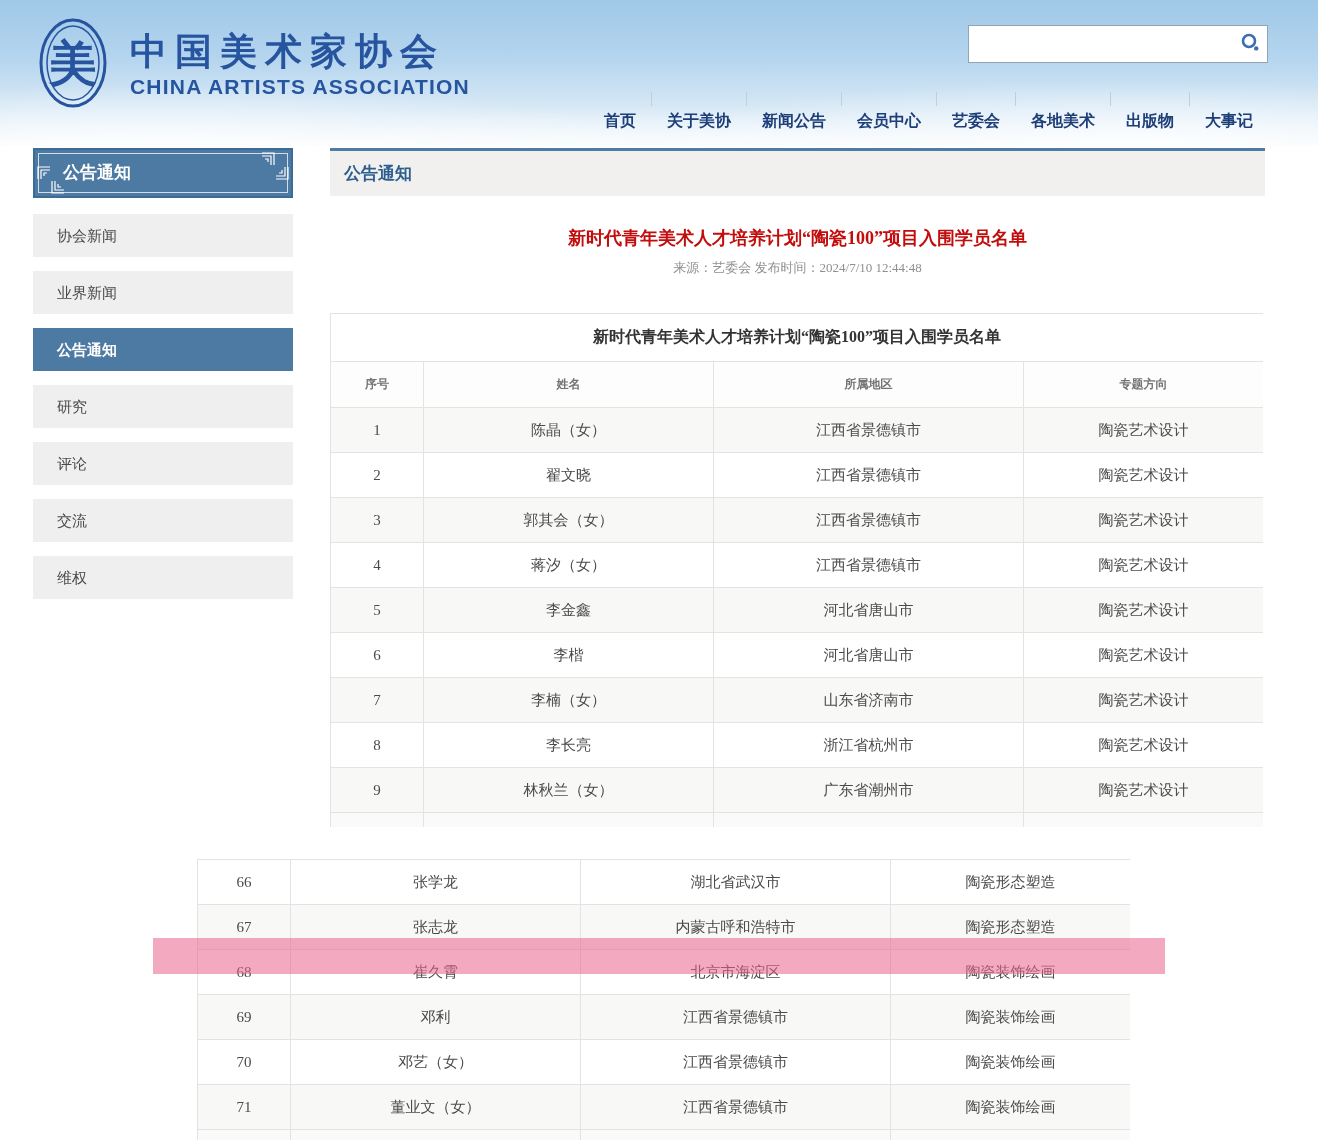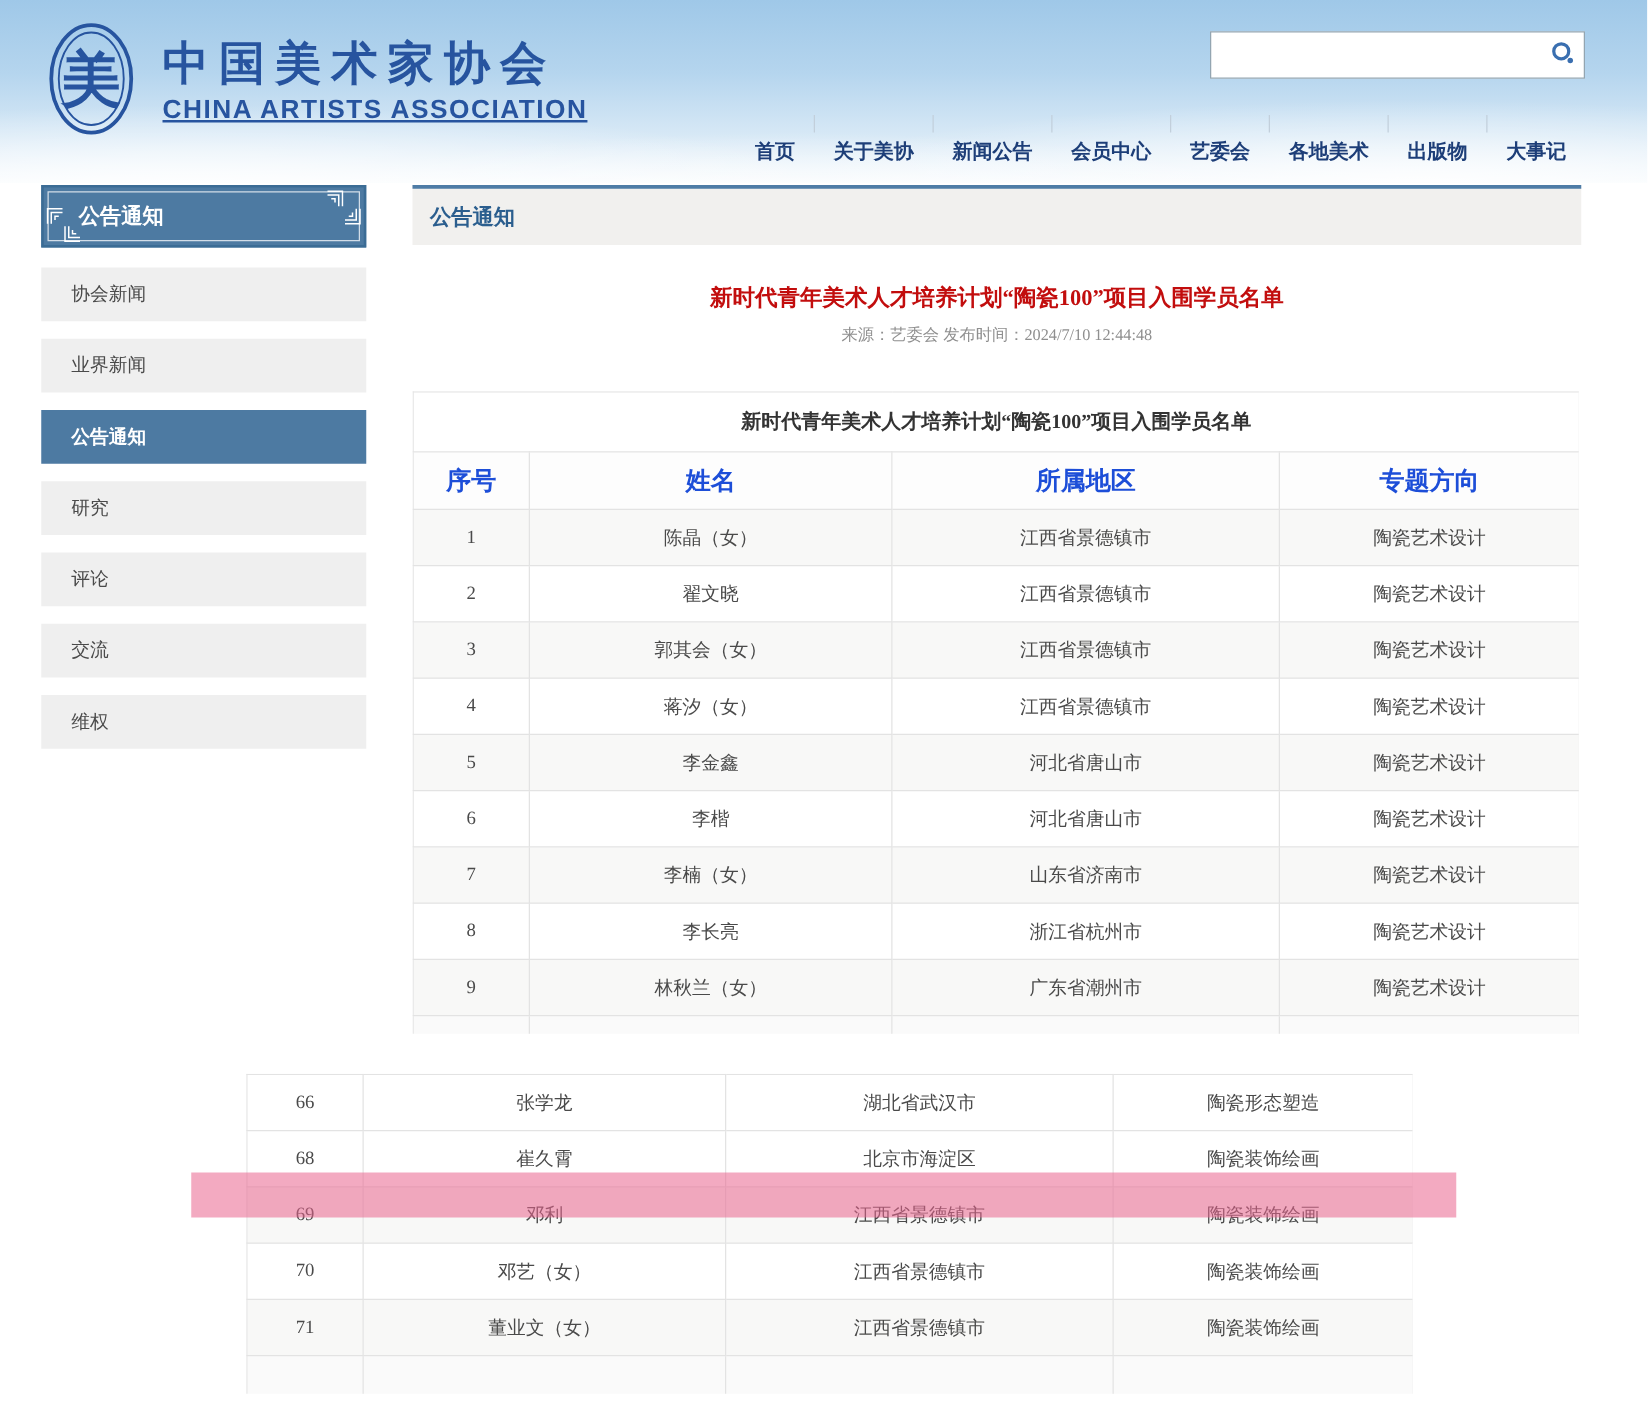--- a/index.html
+++ b/index.html
@@ -13,21 +13,21 @@
     position:absolute; left:0; top:0; width:1318px; height:146px;
     background:
       radial-gradient(55% 70% at 12% 108%, rgba(255,255,255,.95), rgba(255,255,255,0) 72%),
       radial-gradient(45% 65% at 48% 118%, rgba(255,255,255,.9), rgba(255,255,255,0) 70%),
       radial-gradient(50% 60% at 86% 100%, rgba(255,255,255,.85), rgba(255,255,255,0) 75%),
       linear-gradient(180deg,#9fc8e8 0%,#b5d5ee 40%,#d8e9f6 75%,#f6fafd 100%);
   }
   .logo-wrap { position:absolute; left:26px; top:16px; display:flex; align-items:center; cursor:pointer; }
   .logo-text { margin-left:10px; color:#27549f; }
   .logo-zh { font-family:"Liberation Serif","DejaVu Serif",serif; font-size:37px; font-weight:bold; letter-spacing:8px; line-height:1.15; }
-  .logo-en { font-size:21px; font-weight:bold; letter-spacing:1.2px; margin-top:2px;text-decoration:underline; }
+  .logo-en { font-size:21px; font-weight:bold; letter-spacing:1.2px; margin-top:2px; }
 
   .search-box {
     position:absolute; left:968px; top:25px; width:300px; height:38px;
     background:#fff; border:1px solid #93a5b1; display:flex; align-items:center;
   }
   .search-input { flex:1; height:100%; border:none; outline:none; font-size:15px; padding:0 8px; background:transparent; }
   .search-btn { width:34px; height:100%; border:none; background:transparent; display:flex; align-items:center; justify-content:center; cursor:pointer; }
 
   .nav { position:absolute; top:84px; right:50px; display:flex; align-items:center; height:30px; }
   .nav-item { font-size:16px; font-weight:bold; color:#1d3e78; padding:0 15px; white-space:nowrap; cursor:pointer;margin-top:44px; }
@@ -61,21 +61,21 @@
   .article-title {
     margin-top:30px; text-align:center; color:#c20d0d; font-weight:bold; font-size:18px;
     font-family:"Liberation Serif","DejaVu Serif",serif;
   }
   .meta { margin-top:9px; text-align:center; color:#8f8f8f; font-size:13px; font-family:"Liberation Serif","DejaVu Serif",serif; }
 
   .tbl-wrap { margin-top:36px; width:933px; height:514px; overflow:hidden; }
   table.roster { width:933px; border-collapse:collapse; table-layout:fixed; font-family:"Liberation Serif","DejaVu Serif",serif; }
   table.roster td, table.roster th { border:1px solid #e3e3e3; text-align:center; font-size:15px; color:#4a4a4a; }
   table.roster .cap td { height:48px; font-size:16px; font-weight:bold; color:#333; background:#fff; }
-  table.roster th { height:46px; font-size:20px; font-weight:bold; color:#1d4ed8; background:#fdfdfd; }
+  table.roster th { height:46px; font-size:12px; font-weight:bold; color:#737373; background:#fdfdfd; }
   table.roster .r td { height:45px; background:#fff; }
   table.roster .r.alt td { background:#f8f8f7; }
   table.roster .partial td { height:30px; background:#fafafa; border-bottom:none; }
 
   
   .tbl2-wrap { position:absolute; left:197px; top:847px; width:933px; height:282px; overflow:hidden;margin-top:12px; }
   .tbl2-wrap table.roster { border-top:1px solid #e3e3e3; }
   .tbl2-wrap .partial td { background:#fff; }
 
   .pink-band {
@@ -262,20 +262,26 @@
           <col style="width:310px">
           <col style="width:240px">
         </colgroup>
       <tbody id="rows-bottom">
           <tr class="r">
             <td>66</td>
             <td>张学龙</td>
             <td>湖北省武汉市</td>
             <td>陶瓷形态塑造</td>
           </tr>
+          <tr class="r alt">
+            <td>67</td>
+            <td>张志龙</td>
+            <td>内蒙古呼和浩特市</td>
+            <td>陶瓷形态塑造</td>
+          </tr>
           <tr class="r">
             <td>68</td>
             <td>崔久霄</td>
             <td>北京市海淀区</td>
             <td>陶瓷装饰绘画</td>
           </tr>
           <tr class="r alt">
             <td>69</td>
             <td>邓利</td>
             <td>江西省景德镇市</td>

